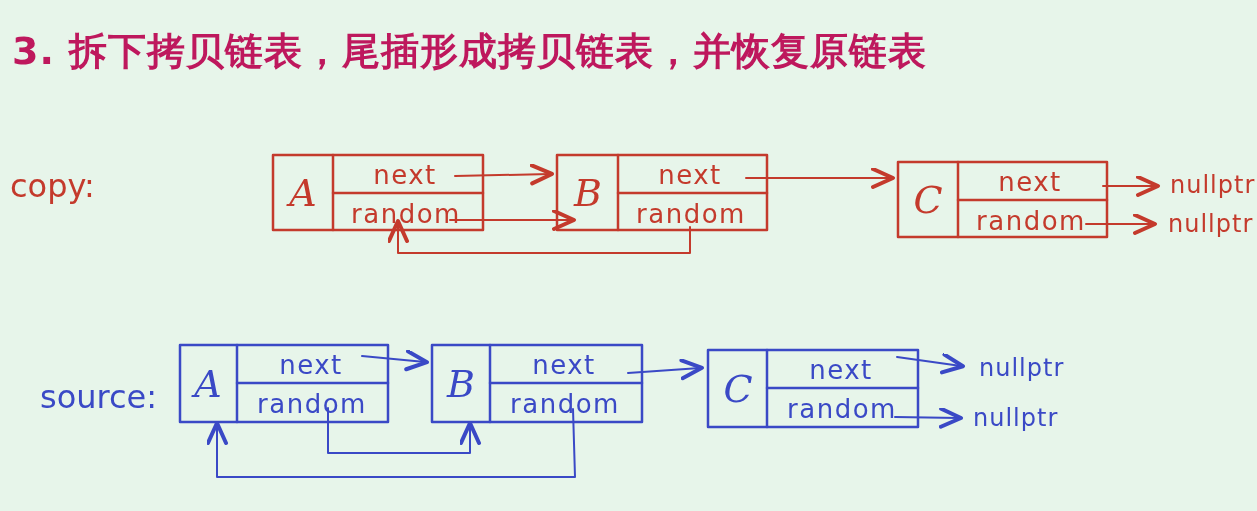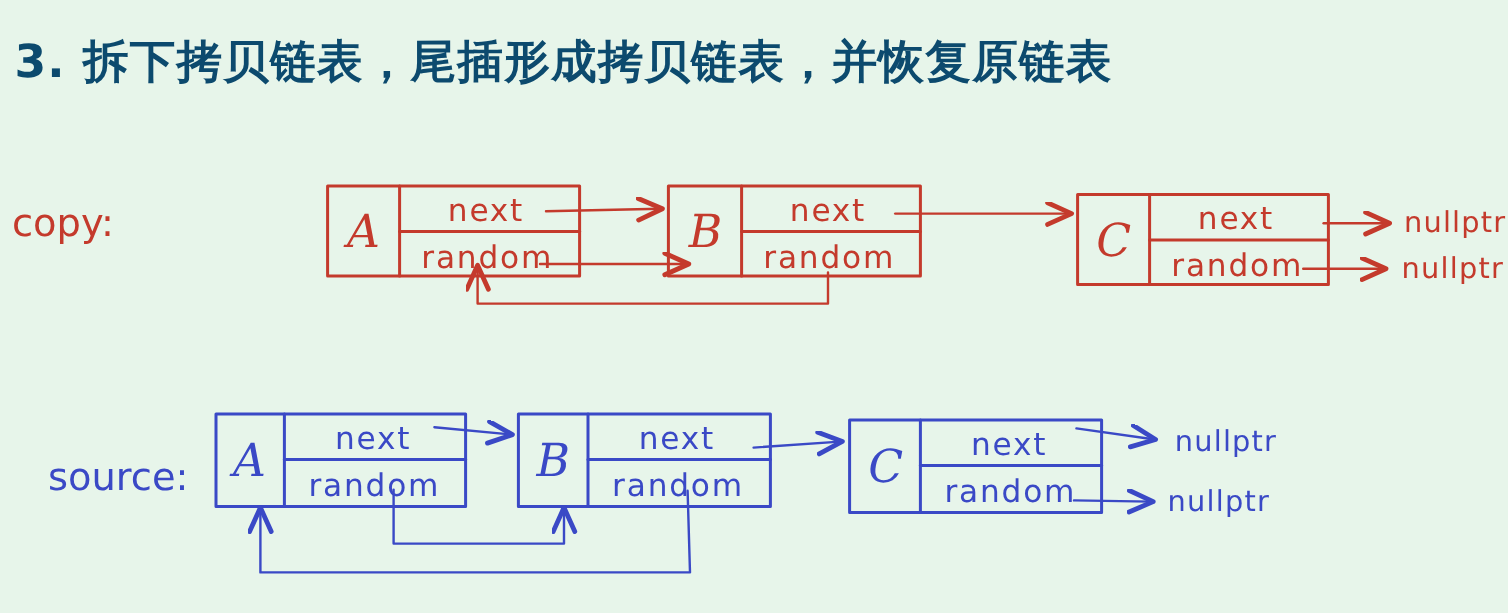--- a/index.html
+++ b/index.html
@@ -7,21 +7,21 @@
     width: 1257px; height: 511px;
     background: #e7f5ea;
     overflow: hidden;
     font-family: "DejaVu Sans", "Liberation Sans", sans-serif;
     position: relative;
   }
   .stage { position: absolute; inset: 0; width: 1257px; height: 511px; }
   .page-title {
     position: absolute; left: 12px; top: 26px;
     font-size: 38px; font-weight: bold; letter-spacing: 1px;
-    color: #0c4a6e;
+    color: #be185d;
     font-family: "DejaVu Sans", "Liberation Sans", sans-serif;
     white-space: nowrap;
   }
   svg text {
     font-family: "DejaVu Sans", "Liberation Sans", sans-serif;
   }
   text.list-label { font-size: 32px; font-weight: 500; }
   text.node-letter { font-size: 38px; font-style: italic; font-family: "DejaVu Serif", "Liberation Serif", serif; }
   text.field-label { font-size: 26px; letter-spacing: 1.5px; }
   text.nullptr-label { font-size: 24px; letter-spacing: 1px; }

